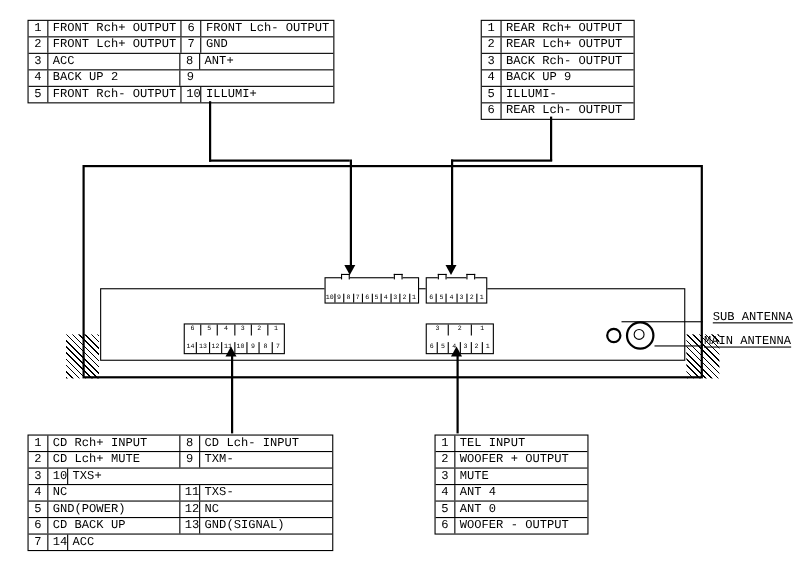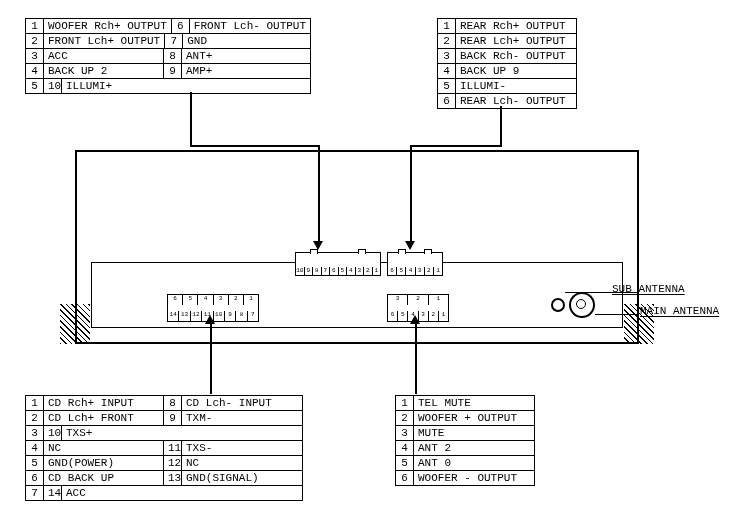--- a/index.html
+++ b/index.html
@@ -27,44 +27,44 @@
 </style>
 </head>
 <body>
 
 <div class="canvas">
 
   <div class="tbl" style="left:25px;top:18px">
     <div id="tl-rows">
         <div class="row">
           <div class="cell cn">1</div>
-          <div class="cell cl">WOOFER Rch+ OUTPUT</div>
+          <div class="cell cl">FRONT Rch+ OUTPUT</div>
           <div class="cell cn">6</div>
           <div class="cell cl">FRONT Lch- OUTPUT</div>
         </div>
         <div class="row">
           <div class="cell cn">2</div>
           <div class="cell cl">FRONT Lch+ OUTPUT</div>
           <div class="cell cn">7</div>
           <div class="cell cl">GND</div>
         </div>
         <div class="row">
           <div class="cell cn">3</div>
           <div class="cell cl">ACC</div>
           <div class="cell cn">8</div>
           <div class="cell cl">ANT+</div>
         </div>
         <div class="row">
           <div class="cell cn">4</div>
           <div class="cell cl">BACK UP 2</div>
           <div class="cell cn">9</div>
-          <div class="cell cl">AMP+</div>
-        </div>
-        <div class="row">
-          <div class="cell cn">5</div>
+        </div>
+        <div class="row">
+          <div class="cell cn">5</div>
+          <div class="cell cl">FRONT Rch- OUTPUT</div>
           <div class="cell cn">10</div>
           <div class="cell cl">ILLUMI+</div>
         </div>
       </div>
   </div>
 
   <div class="tbl" style="left:437px;top:18px">
     <div id="tr-rows">
         <div class="row">
           <div class="cell cn">1</div>
@@ -163,36 +163,36 @@
           <div class="pin">1</div>
         </div>
     </div>
 
     <div class="circ" style="right:72px;top:146px;width:10px;height:10px"></div>
     <div class="circ" style="right:42px;top:140px;width:22px;height:22px">
       <div class="circ" style="left:5px;top:5px;width:8px;height:8px;border-width:1px"></div>
     </div>
   </div>
 
-  <div class="lbl" style="left:612px;top:283px">SUB ANTENNA</div>
+  <div class="lbl" style="left:648px;top:283px">SUB ANTENNA</div>
   <div class="lbl" style="left:640px;top:305px">MAIN ANTENNA</div>
   <div class="wire" style="left:565px;top:292px;width:74px;height:1px"></div>
   <div class="wire" style="left:595px;top:314px;width:44px;height:1px"></div>
 
   <div class="tbl" style="left:25px;top:395px">
     <div id="bl-rows">
         <div class="row">
           <div class="cell cn">1</div>
           <div class="cell cl">CD Rch+ INPUT</div>
           <div class="cell cn">8</div>
           <div class="cell cl">CD Lch- INPUT</div>
         </div>
         <div class="row">
           <div class="cell cn">2</div>
-          <div class="cell cl">CD Lch+ FRONT</div>
+          <div class="cell cl">CD Lch+ MUTE</div>
           <div class="cell cn">9</div>
           <div class="cell cl">TXM-</div>
         </div>
         <div class="row">
           <div class="cell cn">3</div>
           <div class="cell cn">10</div>
           <div class="cell cl">TXS+</div>
         </div>
         <div class="row">
           <div class="cell cn">4</div>
@@ -217,33 +217,33 @@
           <div class="cell cn">14</div>
           <div class="cell cl">ACC</div>
         </div>
       </div>
   </div>
 
   <div class="tbl" style="left:395px;top:395px">
     <div id="br-rows">
         <div class="row">
           <div class="cell cn">1</div>
-          <div class="cell cl">TEL MUTE</div>
+          <div class="cell cl">TEL INPUT</div>
         </div>
         <div class="row">
           <div class="cell cn">2</div>
           <div class="cell cl">WOOFER + OUTPUT</div>
         </div>
         <div class="row">
           <div class="cell cn">3</div>
           <div class="cell cl">MUTE</div>
         </div>
         <div class="row">
           <div class="cell cn">4</div>
-          <div class="cell cl">ANT 2</div>
+          <div class="cell cl">ANT 4</div>
         </div>
         <div class="row">
           <div class="cell cn">5</div>
           <div class="cell cl">ANT 0</div>
         </div>
         <div class="row">
           <div class="cell cn">6</div>
           <div class="cell cl">WOOFER - OUTPUT</div>
         </div>
       </div>

